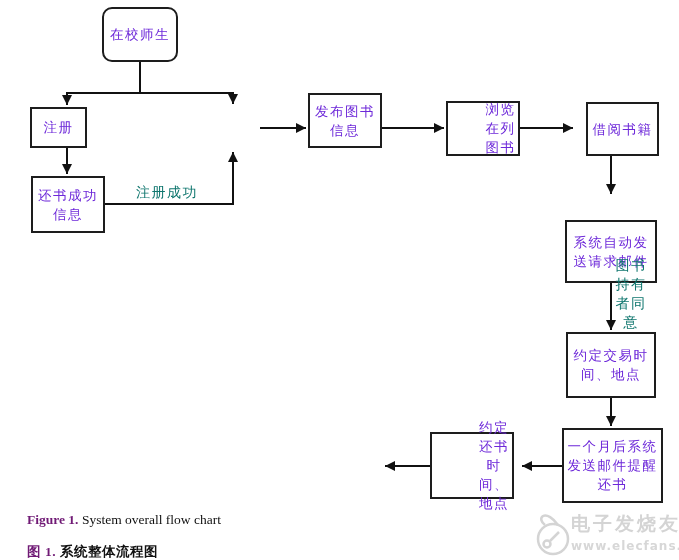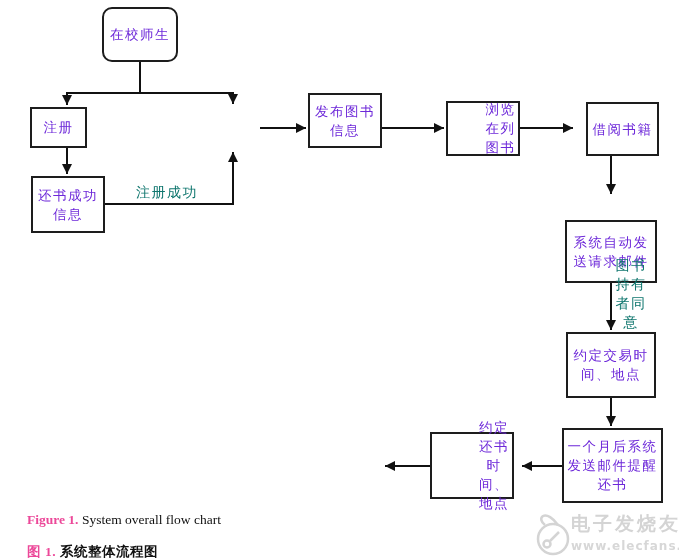--- a/index.html
+++ b/index.html
@@ -50,21 +50,21 @@
 
   .caption {
     position: absolute;
     left: 27px;
     top: 511px;
     font-family: "Liberation Serif", "DejaVu Serif", serif;
     font-size: 13.5px;
     line-height: 17px;
     color: #111111;
   }
-  .caption .fig-label { color: #ec4899; font-weight: bold; }
+  .caption .fig-label { color: #701a75; font-weight: bold; }
   .caption .zh-line { font-weight: bold; letter-spacing: 0.5px; margin-top: 15px; }
 
   .watermark {
     position: absolute;
     left: 527px;
     top: 506px;
     width: 152px;
     height: 54px;
     color: #d4d4d4;
   }

